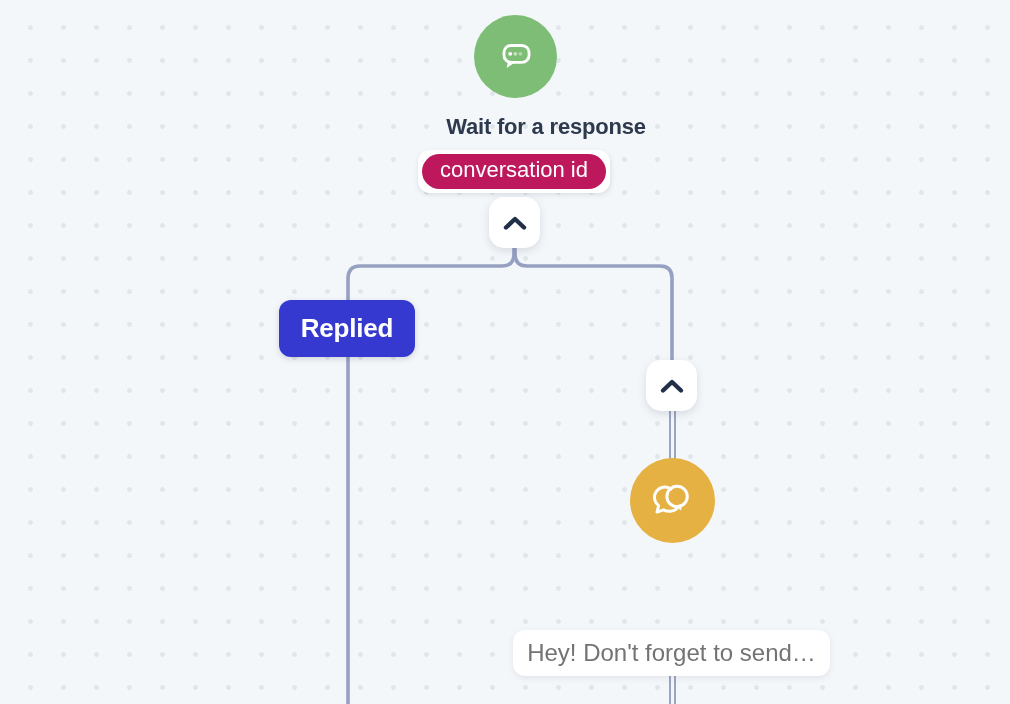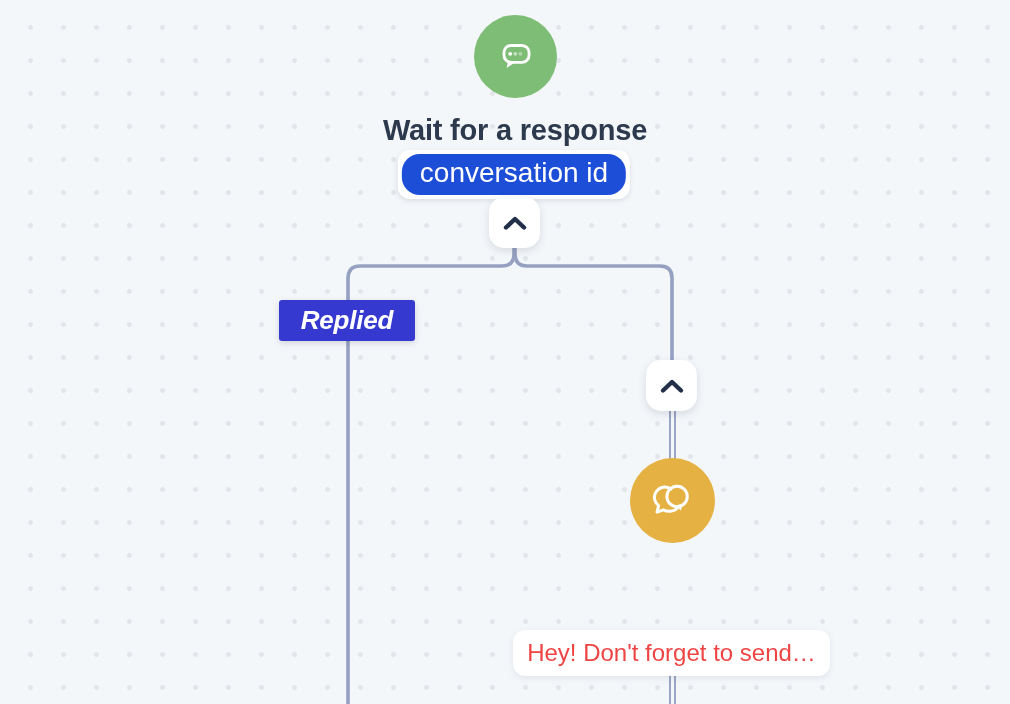--- a/index.html
+++ b/index.html
@@ -24,57 +24,57 @@
     display:flex; align-items:center; justify-content:center;
     cursor:pointer;
   }
   .wait-icon { left:474px; top:15px; width:83px; height:83px; background:#7EBD75; }
   .reply-icon { left:630px; top:458px; width:85px; height:85px; background:#E5B142; }
   .node-title {
     position:absolute; transform:translateX(-50%);
     color:#2D3A4E; font-weight:700; text-align:center;
     letter-spacing:-0.2px;
   }
-  .wait-title { left:515px; top:114px; font-size:29px; white-space:nowrap; }
+  .wait-title { left:546px; top:114px; font-size:22px; white-space:nowrap; }
   .reply-title { left:673px; top:553px; font-size:26px; width:250px; line-height:38px; }
   .badge-wrap {
     position:absolute; left:514px; top:150px; transform:translateX(-50%);
     background:#FFFFFF; border-radius:12px; padding:4px;
     box-shadow:0 2px 5px rgba(45,58,78,0.12);
     cursor:pointer;
   }
   .badge {
-    display:block; background:#1d4ed8; color:#FFFFFF;
+    display:block; background:#be185d; color:#FFFFFF;
     border-radius:18px; padding:3px 18px 6px;
-    font-size:28px; font-weight:500; white-space:nowrap;
+    font-size:22px; font-weight:500; white-space:nowrap;
   }
   .collapse-btn {
     position:absolute; width:51px; height:51px;
     background:#FFFFFF; border:none; border-radius:15px;
     box-shadow:0 3px 8px rgba(45,58,78,0.15);
     display:flex; align-items:center; justify-content:center;
     cursor:pointer; padding:0;
   }
   .collapse-top { left:489px; top:197px; }
   .collapse-right { left:646px; top:360px; }
   .branch-label {
-    position:absolute; height:41px; border-radius:3px;
+    position:absolute; height:57px; border-radius:12px;
     color:#FFFFFF; font-size:26px; font-weight:700;
     display:flex; align-items:center; justify-content:center;
     box-shadow:0 2px 6px rgba(45,58,78,0.18);
-    cursor:pointer; letter-spacing:-0.2px;font-style:italic;
+    cursor:pointer; letter-spacing:-0.2px;
   }
   .replied { left:279px; top:300px; width:136px; background:#3539CF; }
   .not-replied { left:583px; top:300px; width:178px; background:#E8846F; }
   .msg-box {
     position:absolute; left:513px; top:630px; width:317px; height:46px;
     background:#FFFFFF; border-radius:12px;
     box-shadow:0 2px 6px rgba(45,58,78,0.10);
     display:flex; align-items:center; justify-content:center;
-    color:#ef4444; font-size:24px; white-space:nowrap; overflow:hidden;
+    color:#737373; font-size:24px; white-space:nowrap; overflow:hidden;
     cursor:pointer;
   }
 </style>
 </head>
 <body>
 
 <div class="canvas">
 
   <svg class="connector-svg" width="1010" height="704" viewBox="0 0 1010 704">
     <path d="M348,706 L348,279 Q348,266 360,266 L502,266 Q514,266 514,254 L514,245" fill="none" stroke="#96A1C2" stroke-width="3.6"></path>

